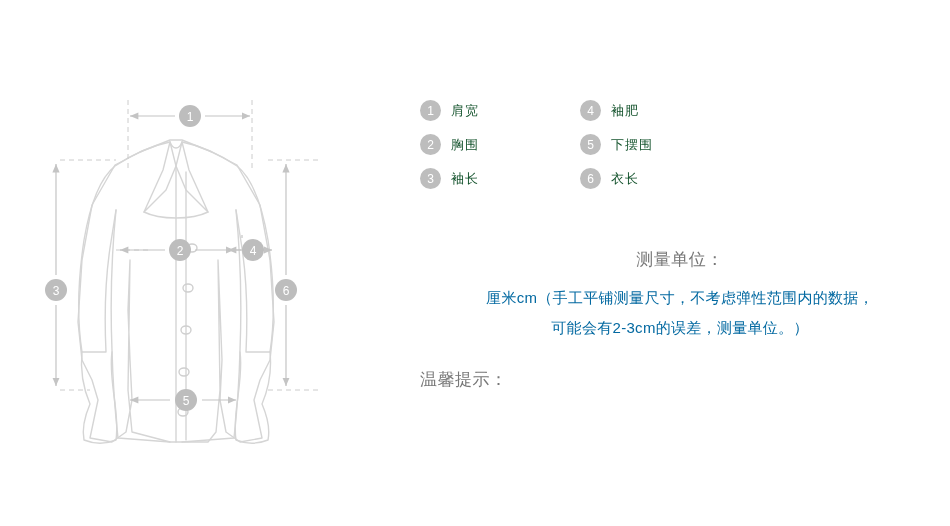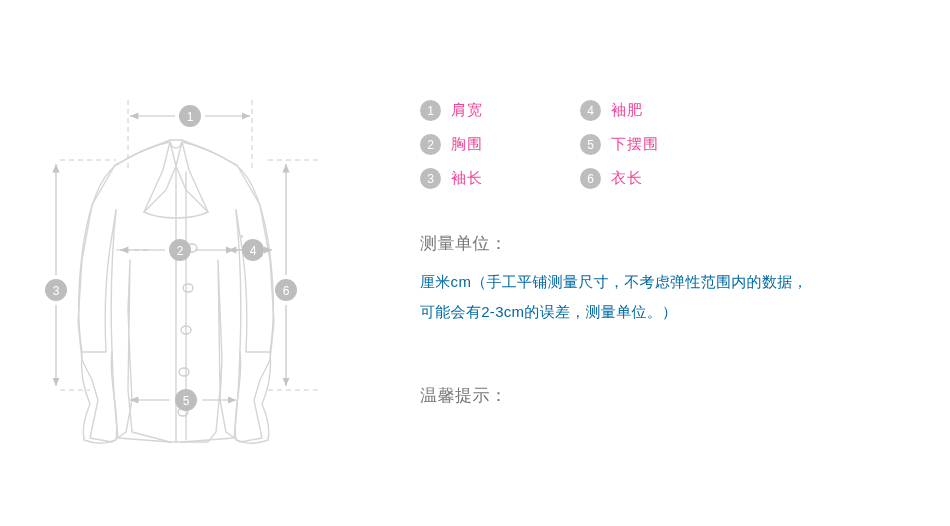--- a/index.html
+++ b/index.html
@@ -58,44 +58,44 @@
     width: 21px;
     height: 21px;
     border-radius: 50%;
     background: #bdbdbd;
     color: #ffffff;
     font-size: 12px;
     line-height: 1;
     flex: 0 0 auto;
   }
   .legend-label {
-    font-size: 15px;
-    color: #ec4899;
+    font-size: 13px;
+    color: #14532d;
     letter-spacing: 1px;
   }
 
   .section {
     position: absolute;
     left: 420px;
     width: 520px;
   }
   .section-title {
     font-size: 17px;
     color: #777777;
     margin-bottom: 12px;
     letter-spacing: 0.5px;
   }
   .section-line {
     font-size: 15px;
     color: #0369a1;
     line-height: 30px;
     letter-spacing: 0.3px;
   }
-  #measure-section { top: 232px; }
-  #tips-section { top: 384px; }
+  #measure-section { top: 248px; text-align: center; }
+  #tips-section { top: 368px; }
 </style>
 </head>
 <body>
 
 <div class="page">
 
   <div class="diagram">
     <svg width="380" height="400" viewBox="0 0 380 400" xmlns="http://www.w3.org/2000/svg">
       <g fill="none" stroke="#d5d5d5" stroke-width="1.4" stroke-linejoin="round" stroke-linecap="round">
 

